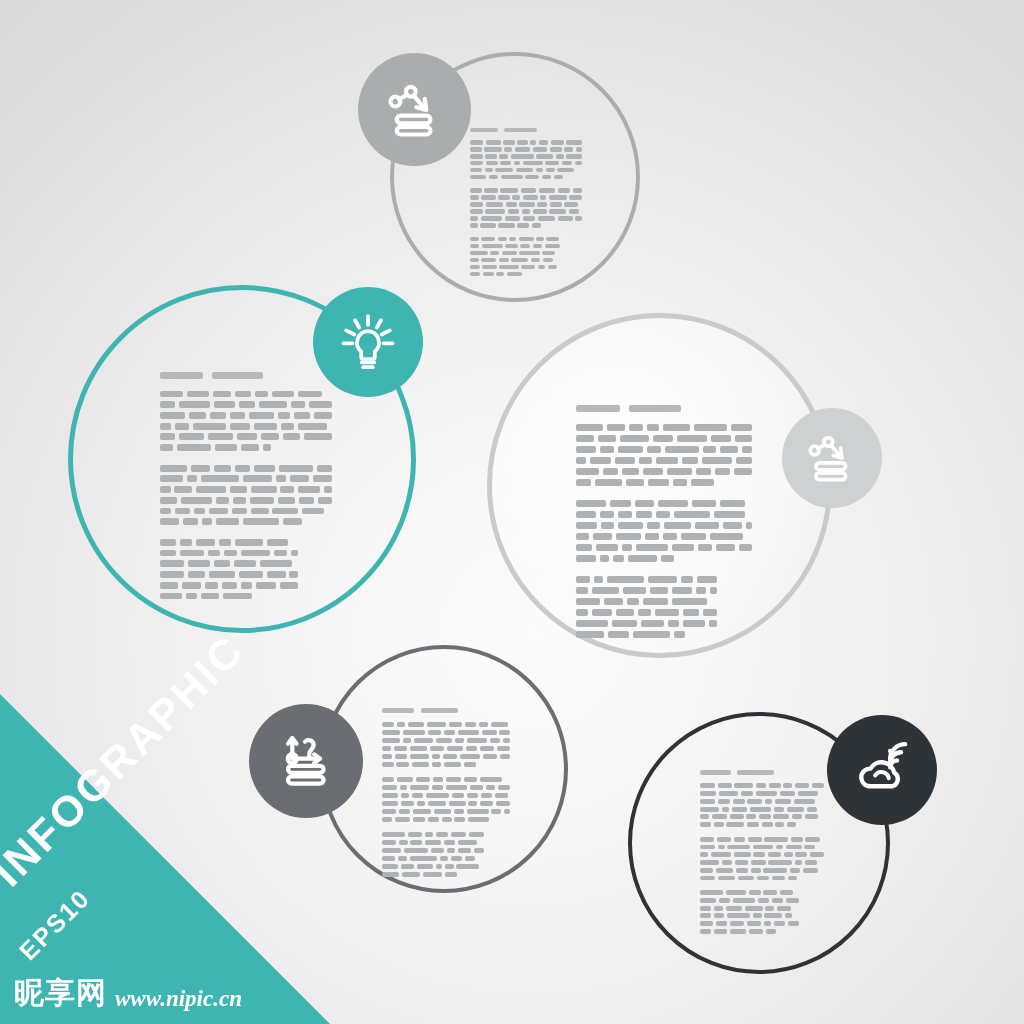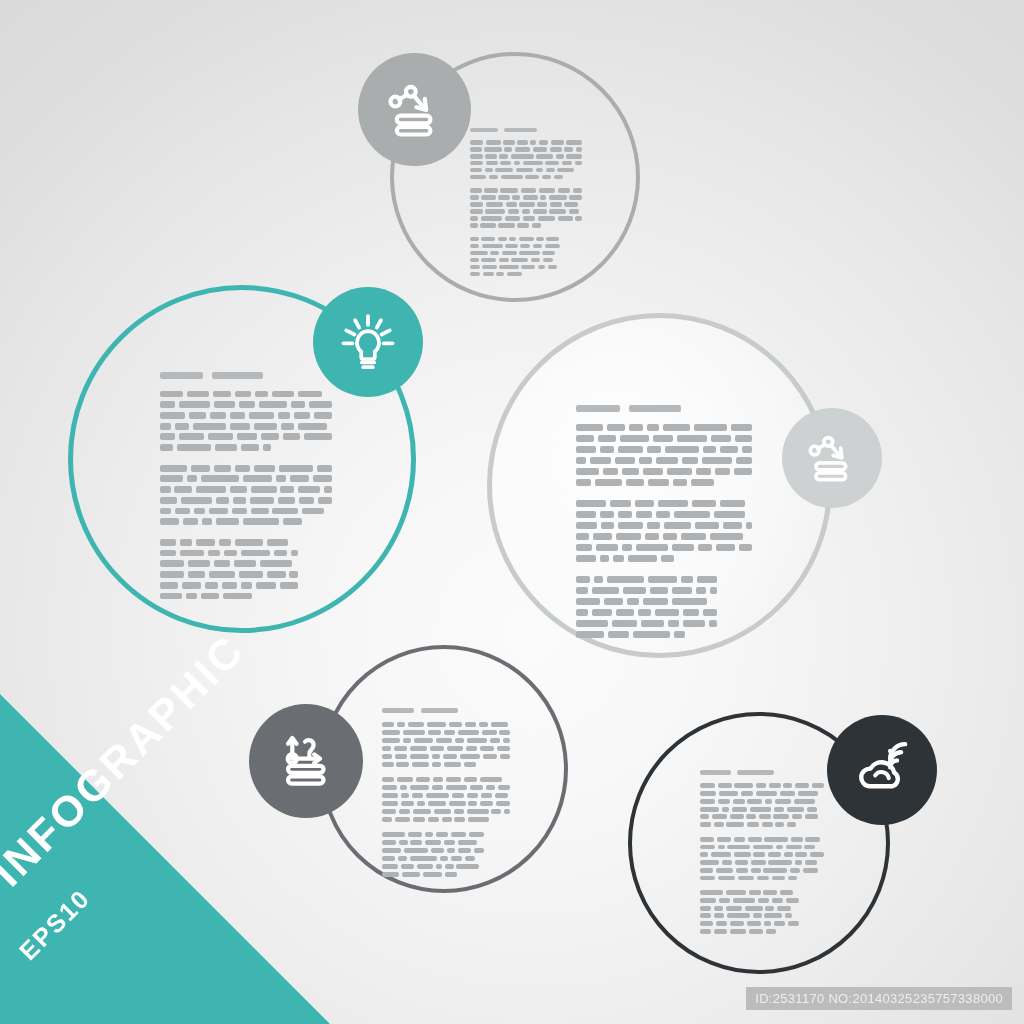--- a/index.html
+++ b/index.html
@@ -1024,15 +1024,18 @@
         </span>
       </div>
     </div>
 
   <div id="ribbon" style="border-left-color: rgb(62, 181, 176);"></div>
   <div id="ribbon-text">
     <div class="ribbon-label" id="ribbon-main">INFOGRAPHIC</div>
     <div class="ribbon-label" id="ribbon-sub">EPS10</div>
   </div>
 
-  <div id="wm-id" style="background: rgb(188, 188, 188);">ID:2531170 NO:20140325235757338000</div>
+  <div id="wm-left">
+    <span id="wm-cn">昵享网</span>
+    <span id="wm-url">www.nipic.cn</span>
+  </div>
 
 </div>
 
 </body></html>

